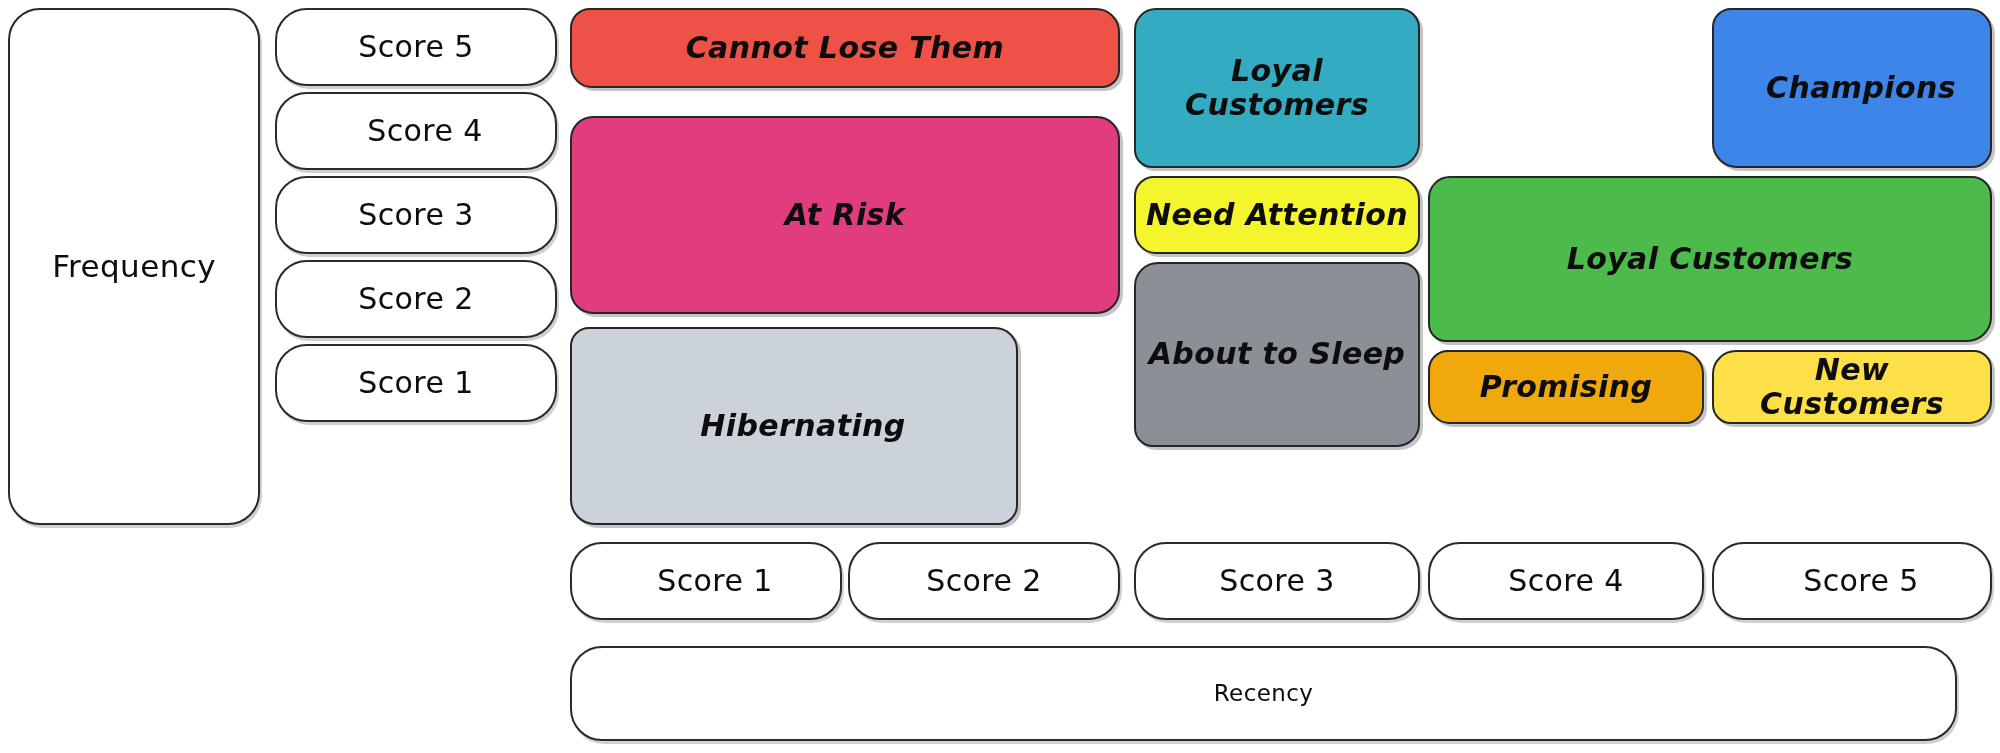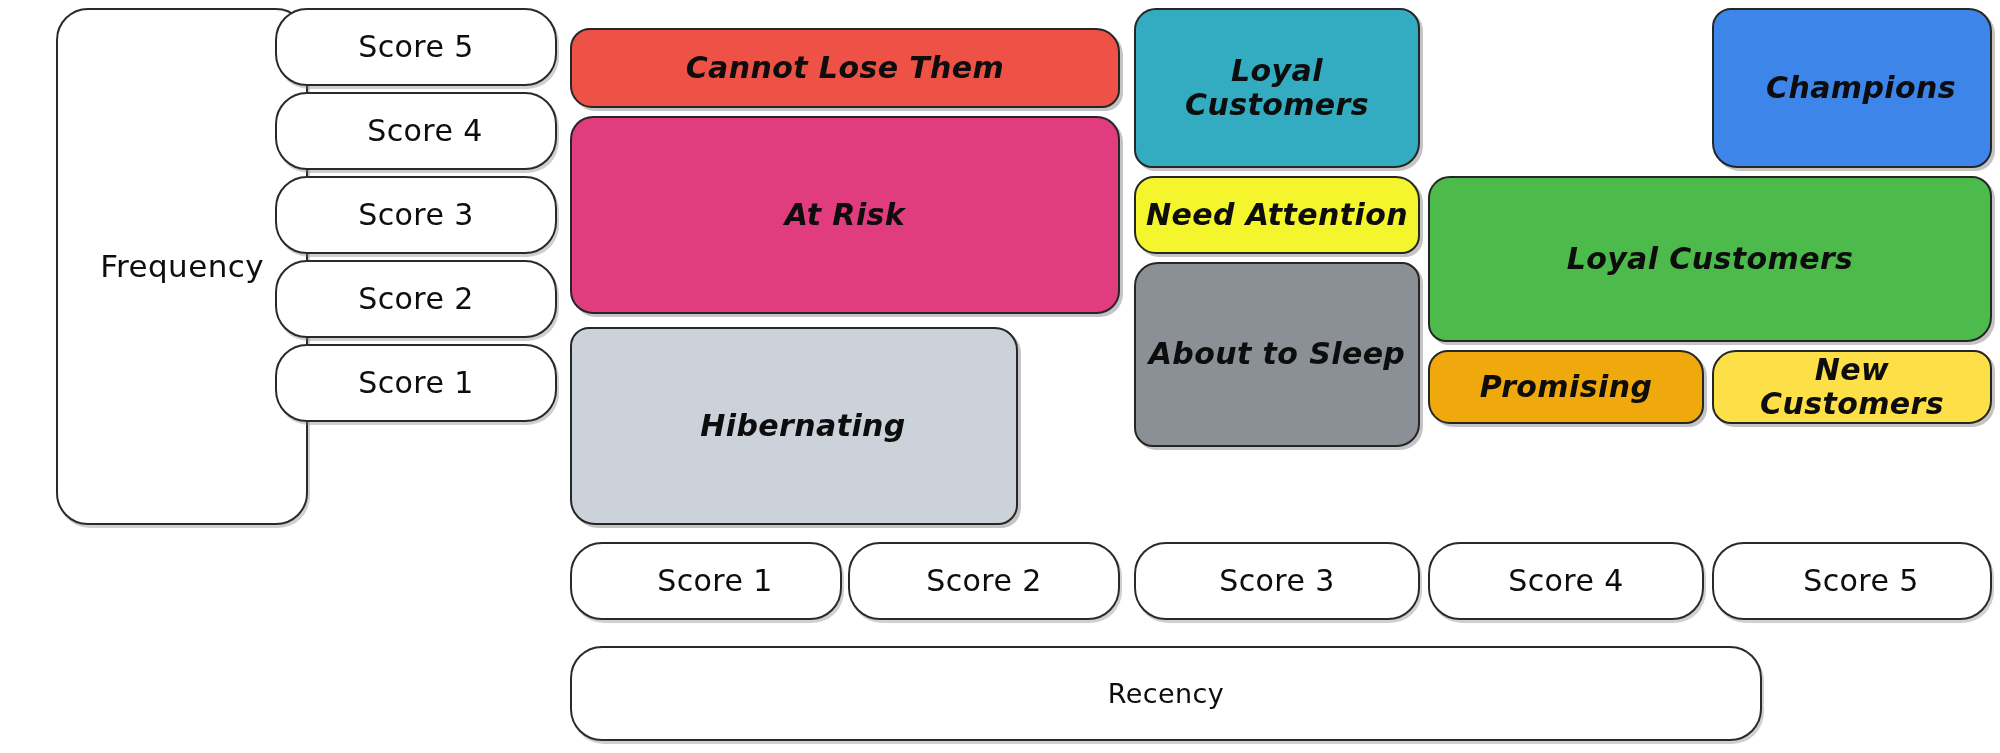--- a/index.html
+++ b/index.html
@@ -55,33 +55,33 @@
   .j1{border-radius:20px 24px 18px 22px;}
   .j2{border-radius:24px 18px 23px 19px;}
   .j3{border-radius:19px 23px 20px 25px;padding-left:28px;}
   .j4{border-radius:22px 20px 25px 18px;}
 </style>
 </head>
 <body>
 
 <div id="canvas">
 
-  <div class="box plain axis j1" style="left:8px; top:8px; width:252px; height:517px; font-size:31px;margin-left:48px;">Frequency</div>
+  <div class="box plain axis j1" style="left:8px; top:8px; width:252px; height:517px; font-size:31px;">Frequency</div>
 
   <div class="box plain axis j2" style="left:275px; top:8px; width:282px; height:78px;">Score 5</div>
 
   <div class="box plain axis j3" style="left:275px; top:92px; width:282px; height:78px;">Score 4</div>
 
   <div class="box plain axis j4" style="left:275px; top:176px; width:282px; height:78px;">Score 3</div>
 
   <div class="box plain axis j2" style="left:275px; top:260px; width:282px; height:78px;">Score 2</div>
 
   <div class="box plain axis j1" style="left:275px; top:344px; width:282px; height:78px;">Score 1</div>
 
-  <div class="box colored j1" style="left:570px; top:8px; width:550px; height:80px; background:#ee5145;margin-top:20px;">Cannot Lose Them</div>
+  <div class="box colored j1" style="left:570px; top:8px; width:550px; height:80px; background:#ee5145;">Cannot Lose Them</div>
 
   <div class="box colored j2" style="left:570px; top:116px; width:550px; height:198px; background:#e03c7e;border-radius:23px;">At Risk</div>
 
   <div class="box colored j3" style="left:570px; top:327px; width:448px; height:198px; background:#ccd2da;">Hibernating</div>
 
   <div class="box colored j4" style="left:1134px; top:8px; width:286px; height:160px; background:#33abc0;">Loyal Customers</div>
 
   <div class="box colored j1" style="left:1134px; top:176px; width:286px; height:78px; background:#f5f52e;">Need Attention</div>
 
   <div class="box colored j2" style="left:1134px; top:262px; width:286px; height:185px; background:#8b9096;">About to Sleep</div>
@@ -97,15 +97,15 @@
   <div class="box plain axis j3" style="left:570px; top:542px; width:272px; height:78px;">Score 1</div>
 
   <div class="box plain axis j4" style="left:848px; top:542px; width:272px; height:78px;">Score 2</div>
 
   <div class="box plain axis j1" style="left:1134px; top:542px; width:286px; height:78px;">Score 3</div>
 
   <div class="box plain axis j2" style="left:1428px; top:542px; width:276px; height:78px;">Score 4</div>
 
   <div class="box plain axis j3" style="left:1712px; top:542px; width:280px; height:78px;">Score 5</div>
 
-  <div class="box plain axis j4" style="left:570px; top:646px; width:1192px; height:95px; font-size:27px;">Recency</div>
+  <div class="box plain axis j4" style="left:570px; top:646px; width:1387px; height:95px; font-size:23px;">Recency</div>
 
 </div>
 
 </body></html>

